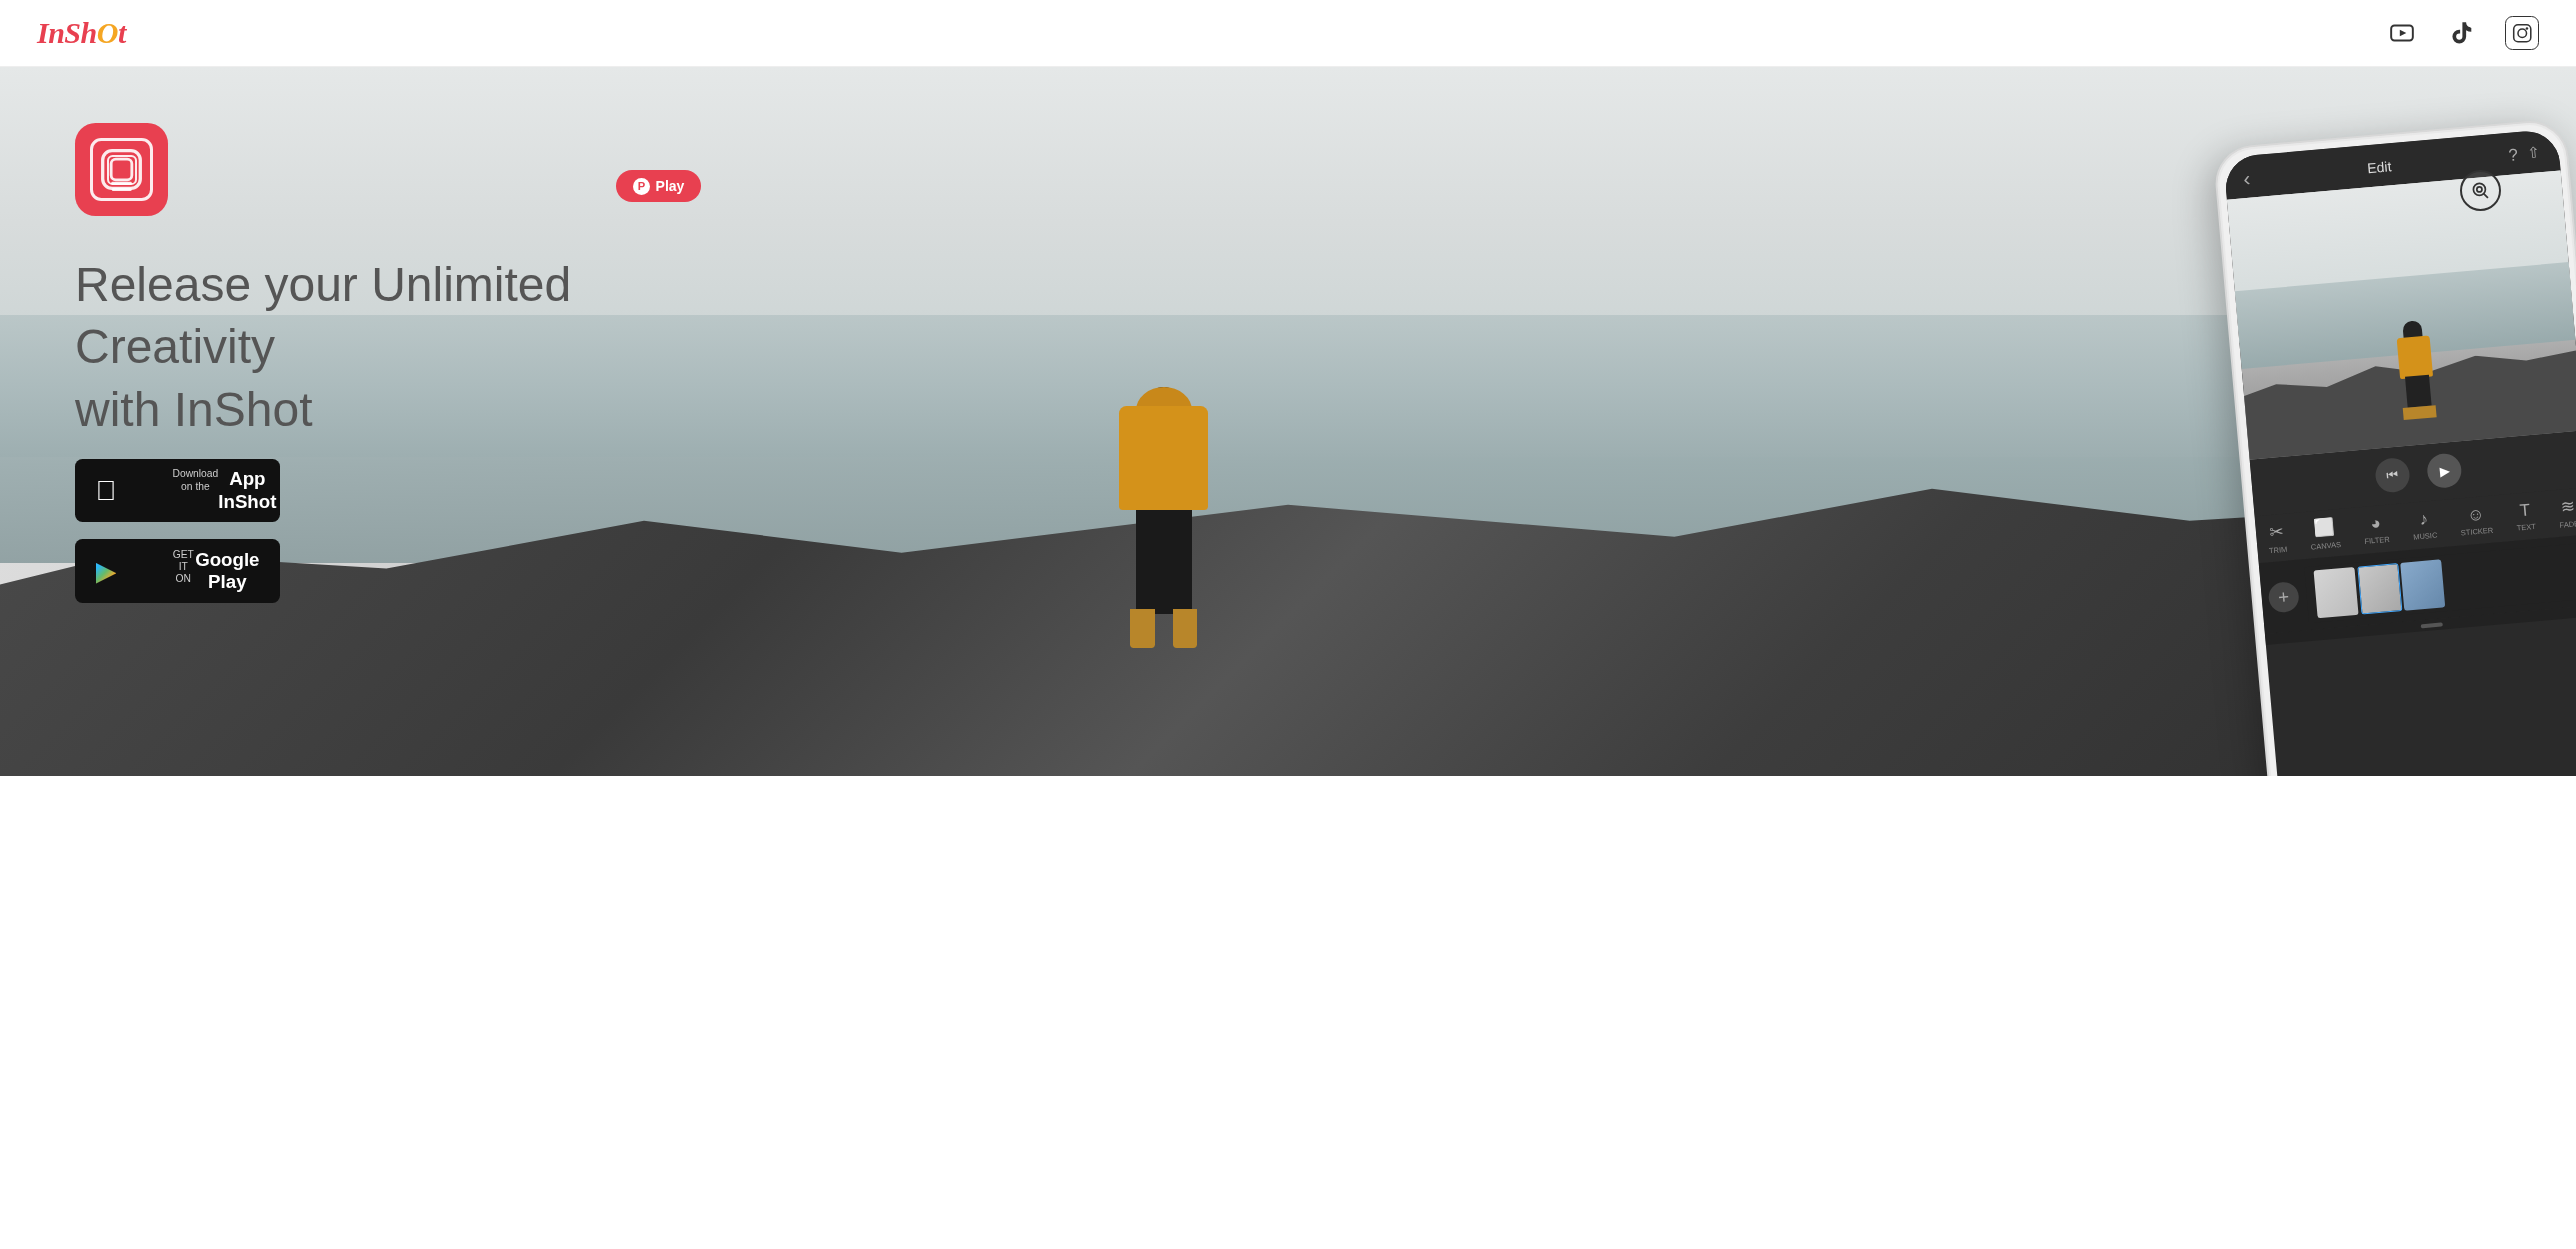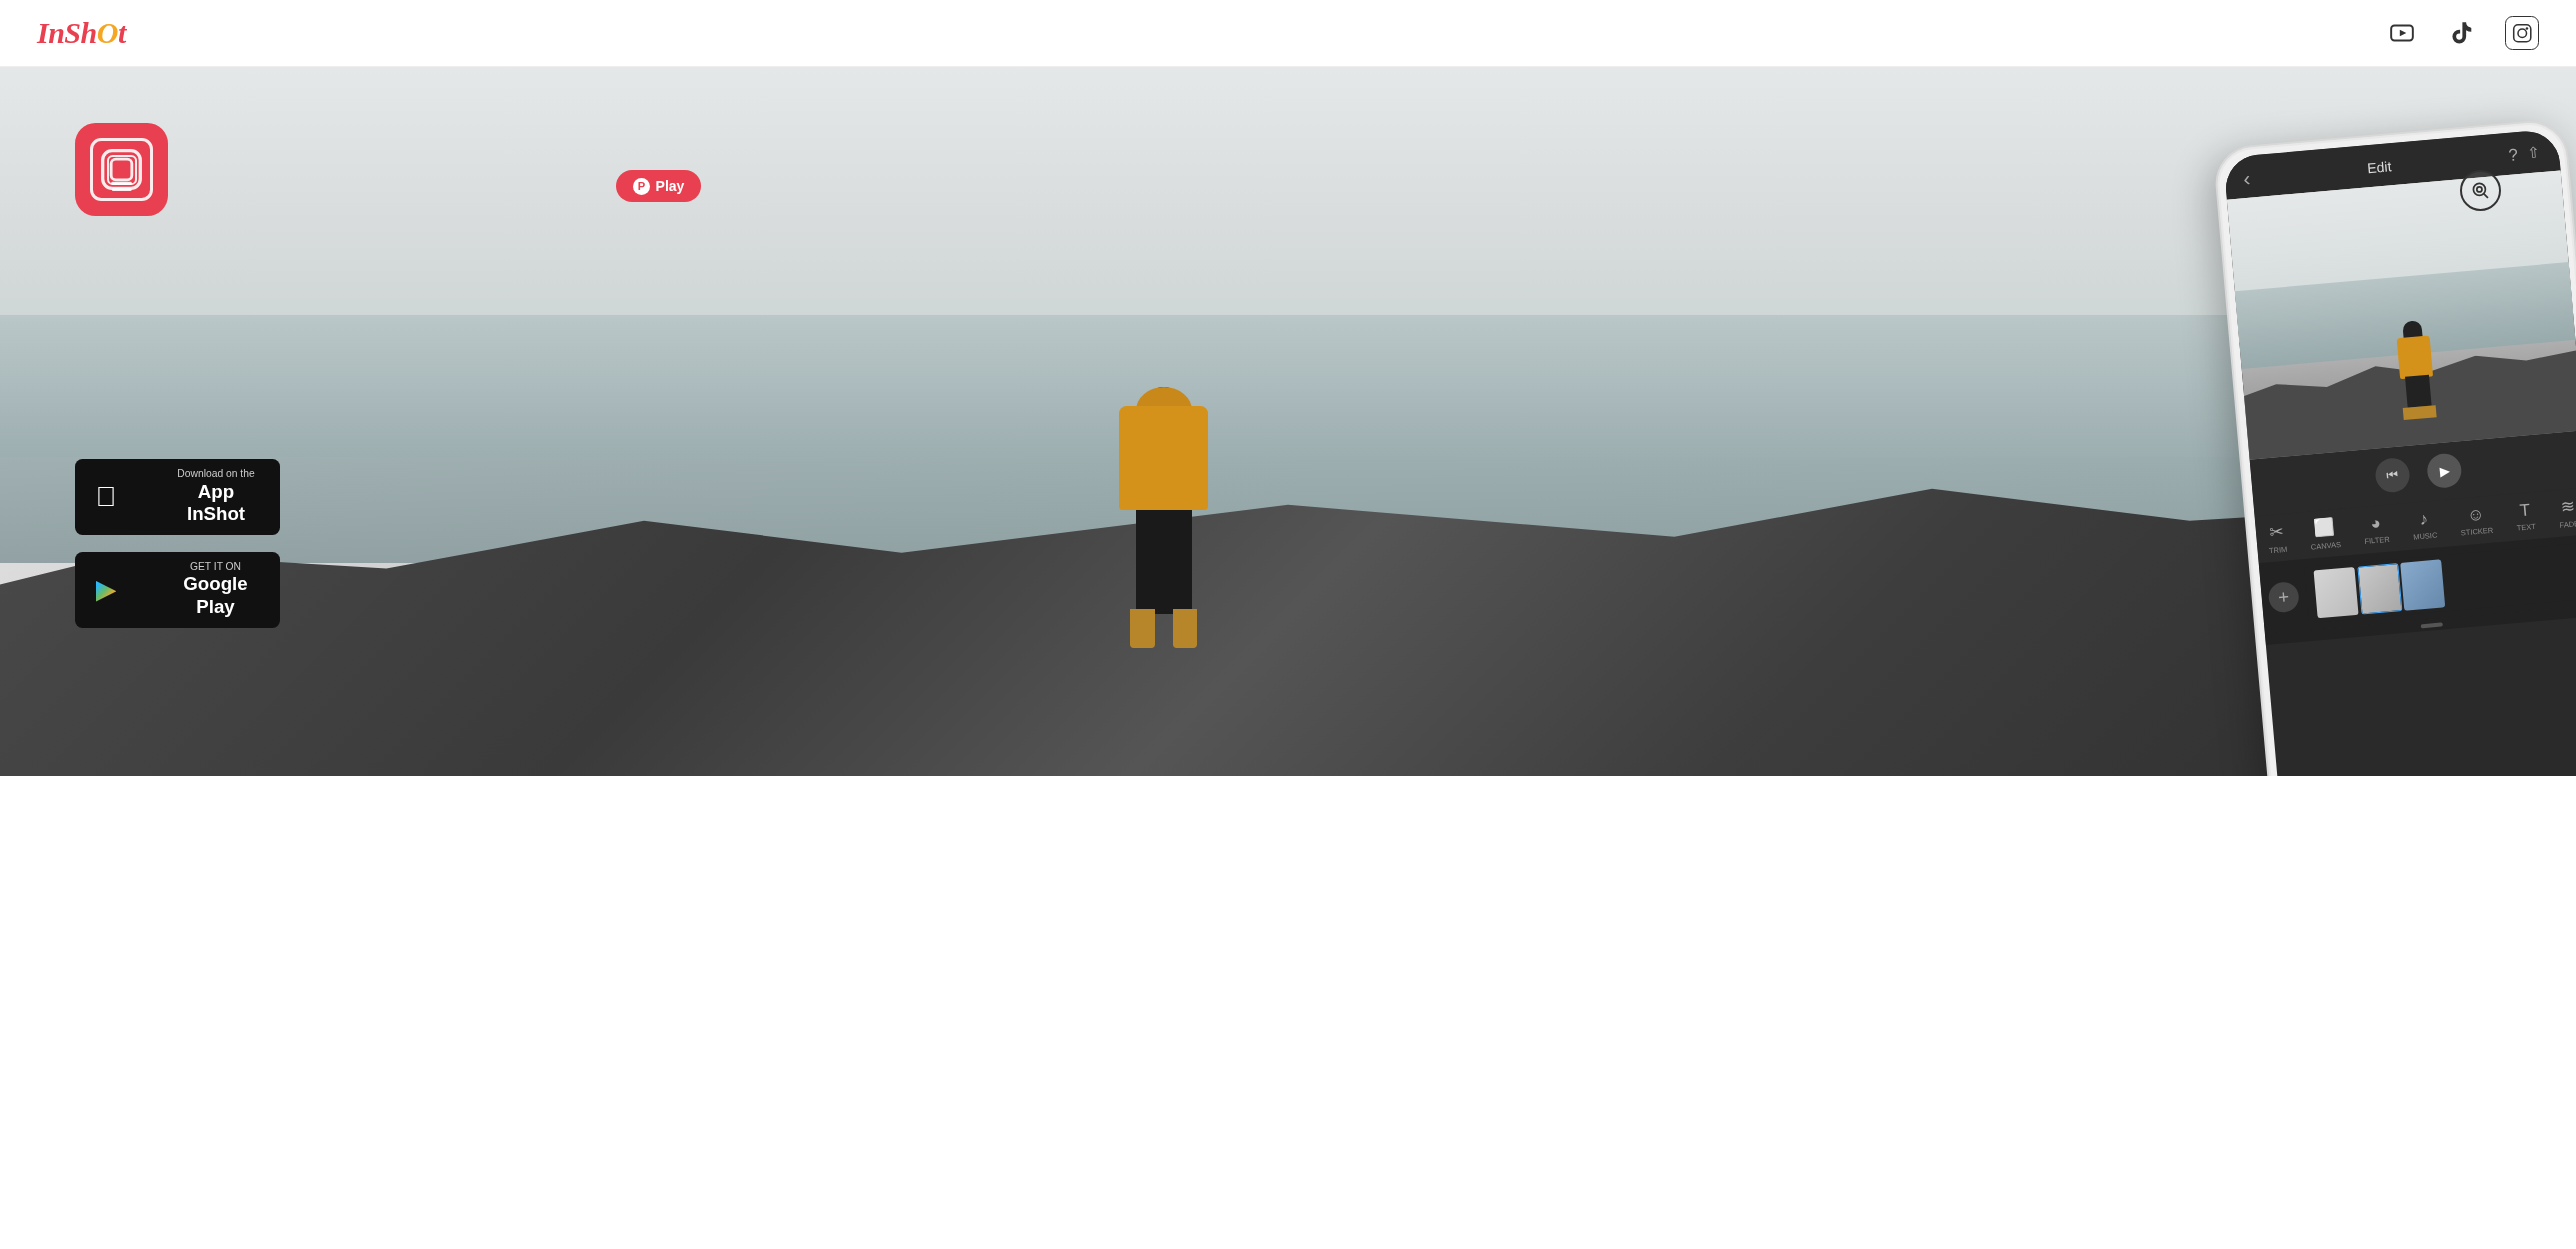--- a/index.html
+++ b/index.html
@@ -244,21 +244,21 @@
       gap: 13px;
       border: none;
       text-decoration: none;
     }
     .btn-icon {
       font-size: 30px;
       flex-shrink: 0;
     }
     .btn-text {
       display: flex;
-      flex-direction: column;
+      flex-direction: row;
       margin-left: 43px;
     }
     .btn-text-small {
       font-size: 10.3px;
       color: #ccc;
       font-weight: 400;
       line-height: 1.2;
     }
     .btn-text-large {
       font-size: 18.7px;
@@ -550,20 +550,26 @@
   <div class="app-logo">
     <div class="app-logo-inner">
       <svg width="47" height="47" viewBox="0 0 50 50" fill="none">
         <rect x="5" y="5" width="40" height="40" rx="10" stroke="rgba(255,255,255,0.9)" stroke-width="3.5" fill="none"></rect>
         <rect x="14" y="14" width="22" height="22" rx="5" stroke="rgba(255,255,255,0.9)" stroke-width="3" fill="none"></rect>
         <rect x="14" y="38" width="22" height="3.5" rx="1.5" fill="rgba(255,255,255,0.9)"></rect>
       </svg>
     </div>
   </div>
 
+  <div class="hero-content">
+    <h1 class="hero-title">
+      <span>Release your Unlimited Creativity</span><br>
+      <span>with InShot</span>
+    </h1>
+  </div>
 
   <div class="hero-buttons">
 
     <button class="download-btn">
       <span class="btn-icon" style="font-size:28px;"></span>
       <div class="btn-text">
         <span class="btn-text-small">Download on the</span>
         <span class="btn-text-large">App InShot</span>
       </div>
     </button>

